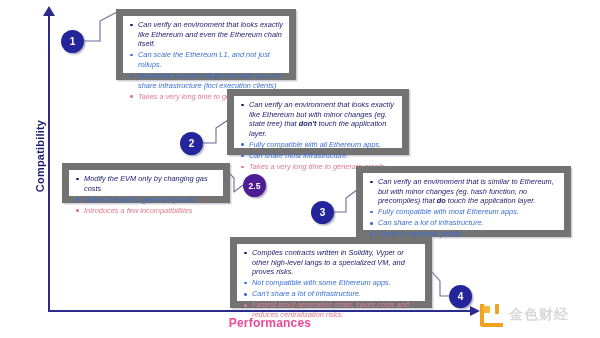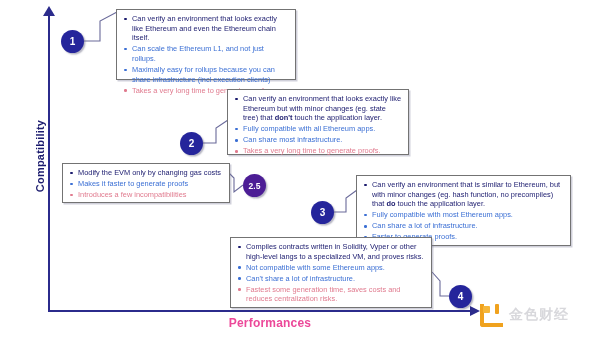--- a/index.html
+++ b/index.html
@@ -32,24 +32,25 @@
   }
   #x-axis-label{
     position:absolute;left:180px;top:316px;width:180px;text-align:center;
     font-size:12px;font-weight:bold;color:#ec4899;letter-spacing:.2px;
   }
 
   
   .callout{
     position:absolute;
     background:#ffffff;
-    border:1px solid #737373;
+    border:7px solid #737373;
     box-shadow:1.5px 1.5px 0 rgba(120,120,150,.35);
     padding:4px 6px 12px 5px;
     box-sizing:border-box;
+    font-style:italic;
   }
   .blist{list-style:none;margin:0;padding:0;}
   .bi{
     position:relative;
     padding-left:10px;
     font-size:7.4px;
     line-height:9.6px;
     margin:0 0 1.5px 0;
     letter-spacing:0px;
   }
@@ -140,35 +141,35 @@
   </div>
 
   <div class="callout" id="box25" style="left:62px;top:163px;width:168px;height:40px;">
     <ul class="blist">
       <li class="bi c-dark">Modify the EVM only by changing gas costs</li>
       <li class="bi c-blue">Makes it faster to generate proofs</li>
       <li class="bi c-red">Introduces a few incompatibilities</li>
     </ul>
   </div>
 
-  <div class="callout" id="box3" style="left:356px;top:175px;width:215px;height:71px;">
+  <div class="callout" id="box3" style="left:356px;top:166px;width:215px;height:71px;">
     <ul class="blist">
       <li class="bi c-dark"><span>Can verify an environment that is similar to Ethereum, but with minor changes (eg. hash function, no precompiles) that </span><b>do</b><span> touch the application layer.</span></li>
       <li class="bi c-blue">Fully compatible with most Ethereum apps.</li>
       <li class="bi c-blue">Can share a lot of infrastructure.</li>
       <li class="bi c-blue">Faster to generate proofs.</li>
     </ul>
   </div>
 
   <div class="callout" id="box4" style="left:230px;top:237px;width:202px;height:71px;">
     <ul class="blist">
       <li class="bi c-dark">Compiles contracts written in Solidity, Vyper or other high-level langs to a specialized VM, and proves risks.</li>
       <li class="bi c-blue">Not compatible with some Ethereum apps.</li>
       <li class="bi c-blue">Can't share a lot of infrastructure.</li>
-      <li class="bi c-red">Fastest some generation time, saves costs and reduces centralization risks.</li>
+      <li class="bi c-red">Fastest proof generation chain, saves costs and reduces centralization risks.</li>
     </ul>
   </div>
 
   <div class="numcircle" style="left:61px;top:30px;">1</div>
   <div class="numcircle" style="left:180px;top:132px;">2</div>
   <div class="numcircle small" style="left:243px;top:174px;">2.5</div>
   <div class="numcircle" style="left:311px;top:201px;">3</div>
   <div class="numcircle" style="left:449px;top:285px;">4</div>
 
   <div id="watermark">

